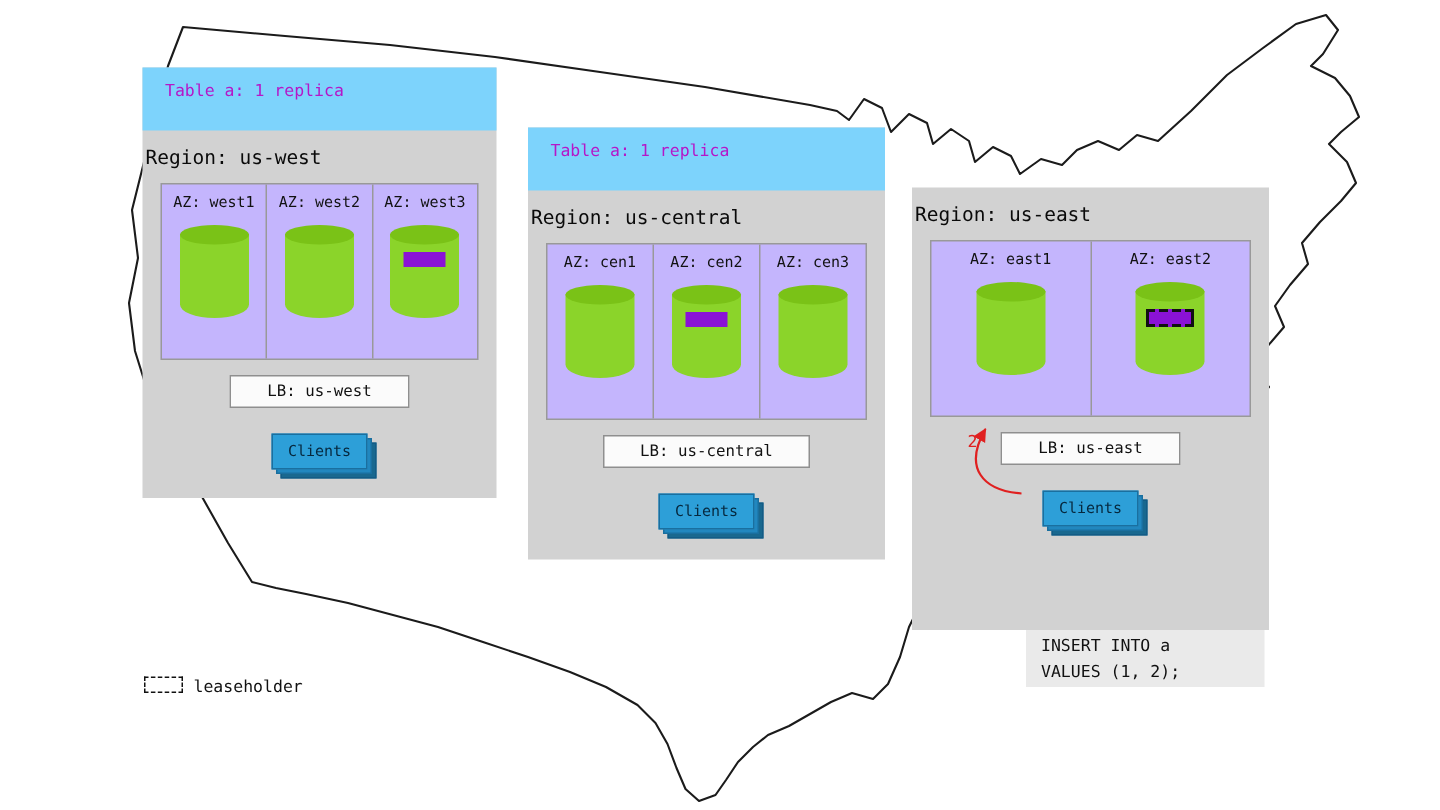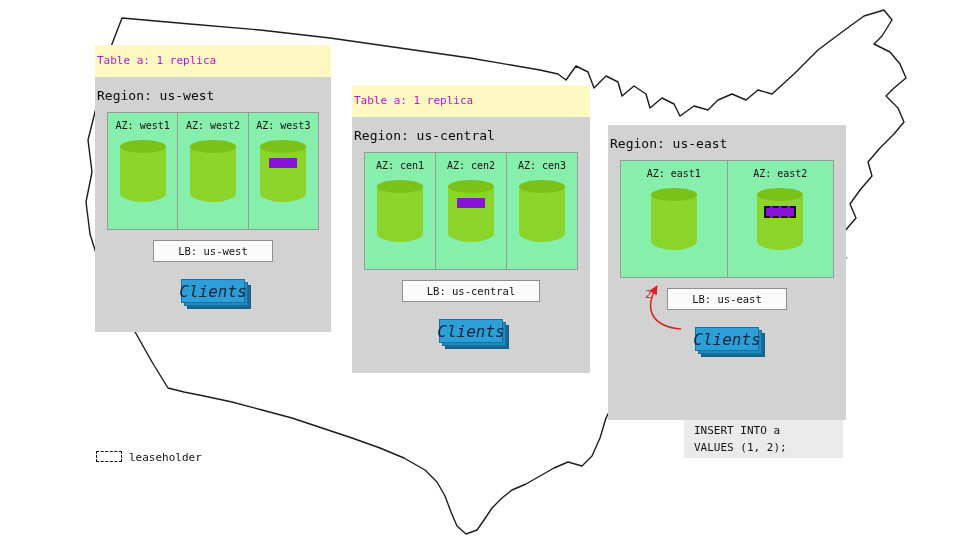--- a/index.html
+++ b/index.html
@@ -4,24 +4,24 @@
 <style>
   html,body{margin:0;padding:0;}
   body{
     width:960px;height:540px;position:relative;overflow:hidden;background:#fff;
     font-family:"DejaVu Sans Mono","Liberation Mono",monospace;color:#111;
   }
   .map-svg{position:absolute;left:0;top:0;z-index:0;}
   .overlay-svg{position:absolute;left:0;top:0;z-index:3;pointer-events:none;}
 
   .panel{position:absolute;background:#d2d2d2;z-index:1;}
-  .panel-title{background:#fef9c3;height:32px;line-height:32px;padding:0 2px;
+  .panel-title{background:#7dd3fc;height:42px;line-height:32px;padding:0 15px;
     font-size:11px;color:var(--magenta,#b517c8);white-space:nowrap;overflow:hidden;}
   .region-label{font-size:13px;color:#0a0a0a;padding:11px 2px 5px;}
-  .az-box{display:flex;margin:4px 12px 0;border:1px solid #999;background:#86efac;height:116px;}
+  .az-box{display:flex;margin:4px 12px 0;border:1px solid #999;background:#c4b5fd;height:116px;}
   .az-col{flex:1;display:flex;flex-direction:column;align-items:center;padding-top:7px;
     border-right:1px solid #999;min-width:0;}
   .az-col:last-child{border-right:none;}
   .az-label{font-size:10px;color:#111;margin-bottom:9px;white-space:nowrap;}
   .cyl{position:relative;width:46px;height:62px;}
   .cyl-body{position:absolute;left:0;right:0;top:6px;bottom:0;background:var(--green,#8bd42a);
     border-radius:0 0 23px 23px / 0 0 9px 9px;}
   .cyl-top{position:absolute;left:0;right:0;top:0;height:13px;background:var(--green-top,#7ac217);
     border-radius:50%;}
   .band{position:absolute;left:50%;top:18px;width:28px;height:10px;margin-left:-14px;
@@ -29,21 +29,21 @@
   .band.lh{width:32px;height:12px;margin-left:-16px;border:2px dashed #111;box-sizing:border-box;}
   .lb{width:max-content;margin:10px auto 0;background:#fbfbfb;border:1px solid #8f8f8f;
     padding:4px 24px;font-size:10.5px;color:#111;}
   .clients{position:relative;width:64px;height:24px;margin:17px auto 0;}
   .clients .layer2{position:absolute;left:6px;top:6px;width:100%;height:100%;
     background:#19688f;border:1px solid #135c86;box-sizing:border-box;}
   .clients .layer1{position:absolute;left:3px;top:3px;width:100%;height:100%;
     background:#2187bf;border:1px solid #1a6f9f;box-sizing:border-box;}
   .clients-face{position:absolute;left:0;top:0;width:100%;height:100%;
     background:var(--blue,#2d9fd8);border:1px solid #1a6f9f;box-sizing:border-box;
-    display:flex;align-items:center;justify-content:center;font-size:16px;color:#06283e;font-style:italic;}
+    display:flex;align-items:center;justify-content:center;font-size:10px;color:#06283e;}
   .num2{position:absolute;left:645px;top:288px;color:var(--red,#e02020);font-size:11px;z-index:4;}
   .sql-box{position:absolute;left:684px;top:420px;width:139px;background:#eaeaea;
     padding:2px 10px;font-size:11px;line-height:1.55;color:#111;z-index:1;}
   .legend{position:absolute;left:96px;top:451px;display:flex;gap:7px;z-index:1;}
   .legend-swatch{width:26px;height:11px;border:1.5px dashed #111;box-sizing:border-box;background:#fff;}
   .legend-label{font-size:11px;color:#111;}
 </style>
 </head>
 <body>
 

